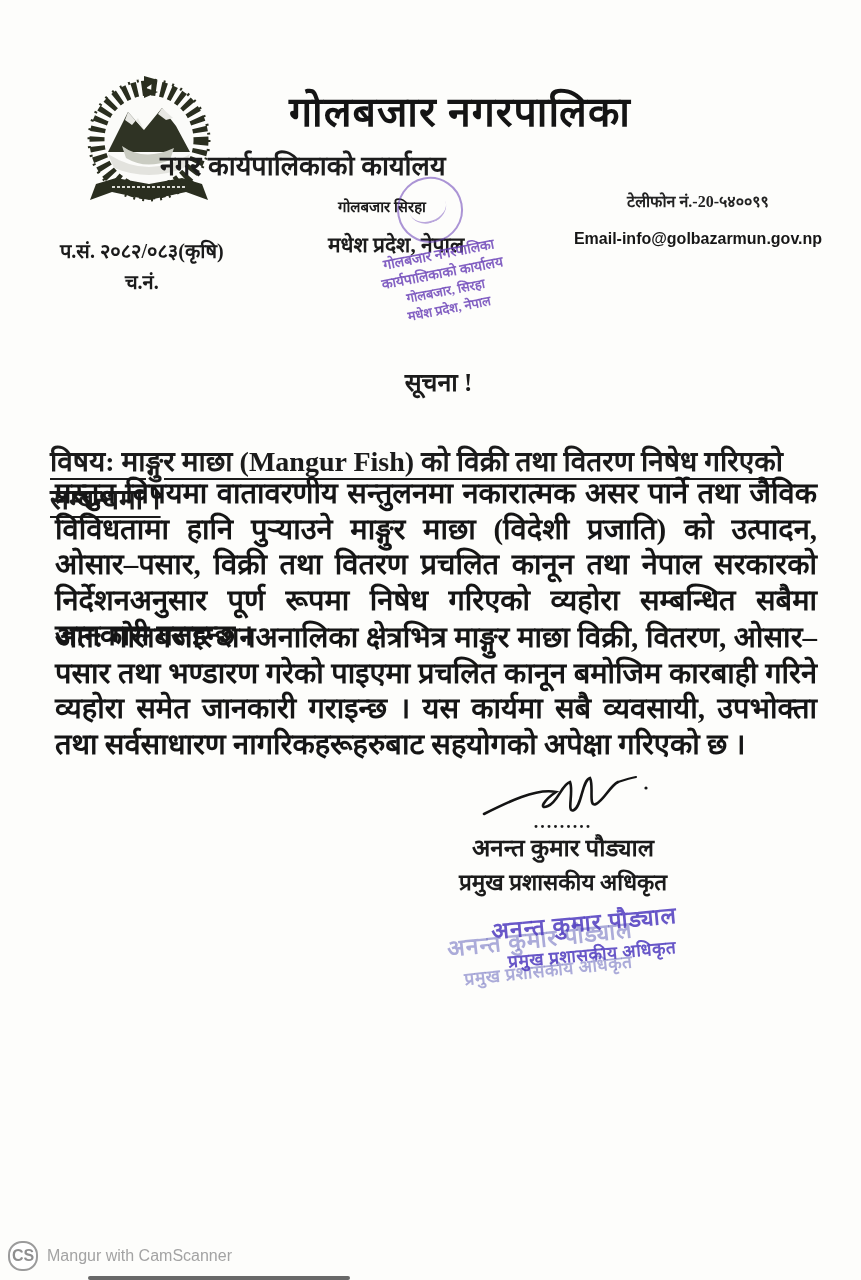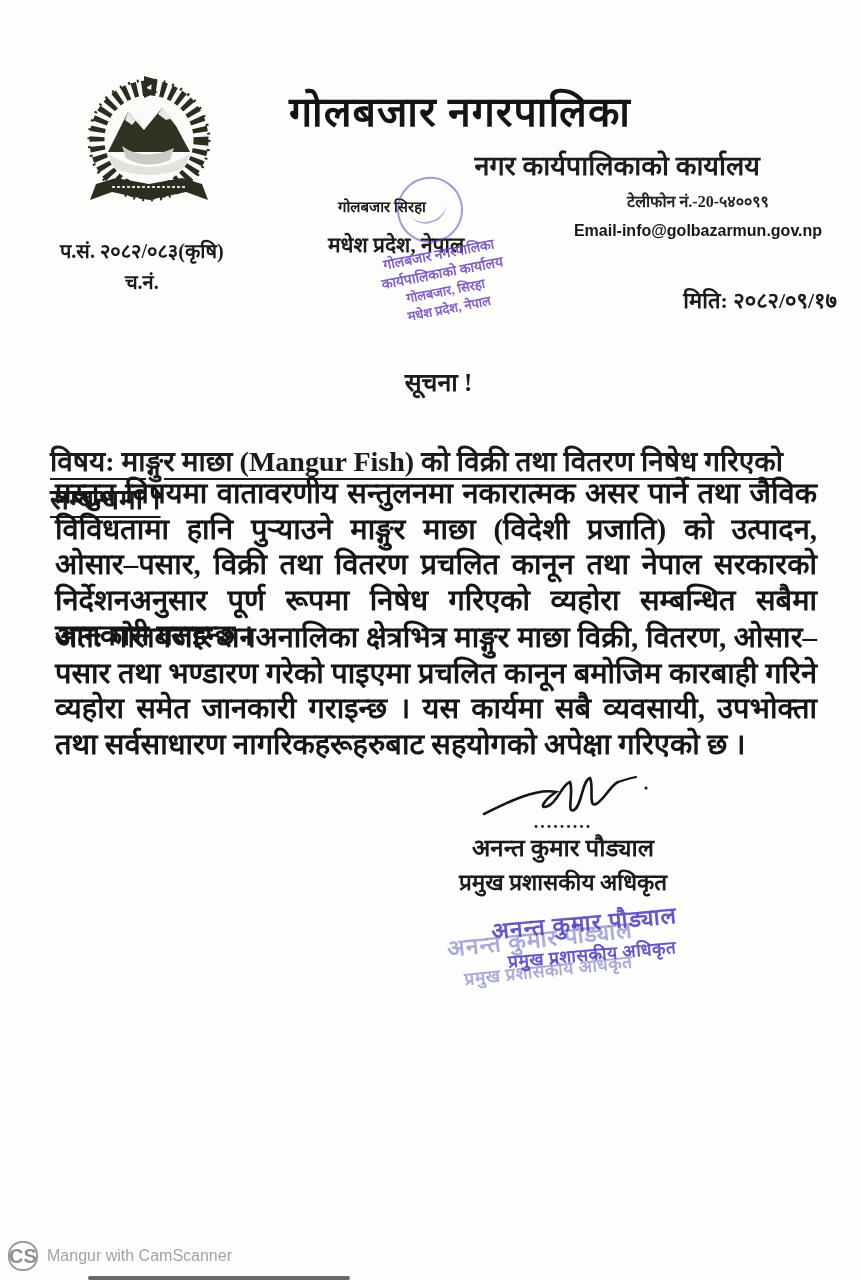--- a/index.html
+++ b/index.html
@@ -11,29 +11,29 @@
   }
   .abs { position:absolute; }
 
   
   .logo { left:78px; top:68px; width:142px; height:148px; }
   .muni-title {
     left:160px; width:600px; top:82px; text-align:center;
     font-size:41px; font-weight:700; letter-spacing:1px; color:#141414;
   }
   .office-title {
-    left:160px; width:600px; top:146px; text-align:right;
+    left:160px; width:600px; top:146px; text-align:left;
     font-size:27px; font-weight:700; color:#1c1c1c;
   }
   .address-line1 { left:338px; top:196px; font-size:15px; font-weight:700; }
   .address-line2 { left:328px; top:230px; font-size:21px; font-weight:700; }
 
   .contact { left:556px; width:284px; top:190px; text-align:center; }
   .contact .phone { font-size:16px; font-weight:700; color:#222; }
-  .contact .email { font-size:16px; font-weight:700; color:#161616; margin-top:10px;
+  .contact .email { font-size:16px; font-weight:700; color:#161616; margin-top:18px;
                     font-family:"Liberation Sans","DejaVu Sans",sans-serif; }
 
   .ref-block { left:60px; top:236px; font-size:20px; font-weight:700; line-height:31px;text-align:center; }
   .date-line { right:24px; top:284px; font-size:22px; font-weight:700; }
 
   
   .round-stamp {
     left:344px; top:176px; width:190px; height:160px;
     transform:rotate(-11deg); transform-origin:center;
     color:rgba(104,62,182,0.82); text-align:center;
@@ -78,21 +78,21 @@
   .name-stamp .ns-name  { font-size:23px; letter-spacing:1px; }
   .name-stamp .ns-title { font-size:17.5px; letter-spacing:0.5px; margin-top:4px; margin-left:14px; }
   .stamp-back  { left:448px; top:922px; transform:rotate(-6deg); color:rgba(72,72,176,0.45); }
   .stamp-front { left:492px; top:906px; transform:rotate(-5deg); color:rgba(78,58,190,0.85); }
 
   
   .footer { left:8px; top:1241px; display:flex; align-items:center; gap:9px;
     font-family:"Liberation Sans","DejaVu Sans",sans-serif; }
   .cs-badge { width:26px; height:26px; border:2px solid #9b9b9b; border-radius:14px;
     display:flex; align-items:center; justify-content:center;
-    font-size:20px; font-weight:700; color:#8f8f8f; background:#fff; }
+    font-size:16px; font-weight:700; color:#8f8f8f; background:#fff; }
   .footer-label { font-size:16px; color:#a3a3a3; }
   .bottom-strip { left:88px; top:1276px; width:262px; height:4px;
     background:#4e4e4e; border-radius:2px; opacity:.85; }
 </style>
 </head>
 <body>
 
 <div class="page">
 
   <svg class="abs logo" viewBox="0 0 142 148" aria-hidden="true">
@@ -131,21 +131,20 @@
   <div class="abs contact">
     <div class="phone">टेलीफोन नं.-20-५४००९९</div>
     <div class="email">Email-info@golbazarmun.gov.np</div>
   </div>
 
   <div class="abs ref-block">
     <div>प.सं. २०८२/०८३(कृषि)</div>
     <div>च.नं.</div>
   </div>
 
-  <div class="abs date-line">मिति: २०८२/०९/१७</div>
 
   <div class="abs notice-heading">सूचना !</div>
   <div class="abs subject-line">विषय: माङ्गुर माछा (Mangur Fish) को विक्री तथा वितरण निषेध गरिएको सम्बन्धमा ।</div>
 
   <div class="abs para para1">प्रस्तुत विषयमा वातावरणीय सन्तुलनमा नकारात्मक असर पार्ने तथा जैविक विविधतामा हानि पुऱ्याउने माङ्गुर माछा (विदेशी प्रजाति) को उत्पादन, ओसार–पसार, विक्री तथा वितरण प्रचलित कानून तथा नेपाल सरकारको निर्देशनअनुसार पूर्ण रूपमा निषेध गरिएको व्यहोरा सम्बन्धित सबैमा जानकारी गराइन्छ ।</div>
   <div class="abs para para2">अत: गोलबजार शनअनालिका क्षेत्रभित्र माङ्गुर माछा विक्री, वितरण, ओसार–पसार तथा भण्डारण गरेको पाइएमा प्रचलित कानून बमोजिम कारबाही गरिने व्यहोरा समेत जानकारी गराइन्छ । यस कार्यमा सबै व्यवसायी, उपभोक्ता तथा सर्वसाधारण नागरिकहरूहरुबाट सहयोगको अपेक्षा गरिएको छ ।</div>
 
   <svg class="abs signature-svg" viewBox="0 0 195 58" aria-hidden="true">
     <path d="M6 44 C30 32 58 18 78 22 C66 30 60 40 70 36 C80 32 84 14 92 12 C96 22 88 44 96 40 C104 36 104 10 112 8 C116 16 110 38 118 34 C126 30 132 16 140 12" fill="none" stroke="#141414" stroke-width="2.6" stroke-linecap="round"></path>
     <path d="M140 12 C146 10 152 8 158 7" fill="none" stroke="#141414" stroke-width="2.2" stroke-linecap="round"></path>

